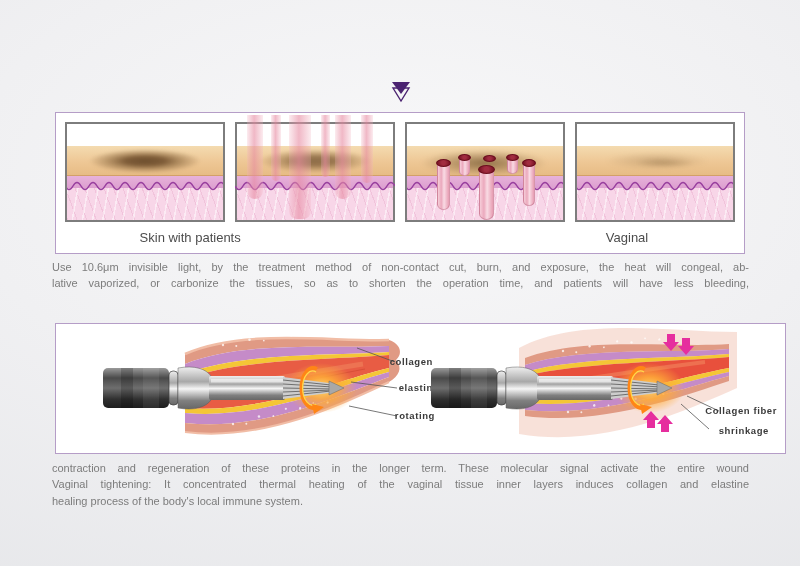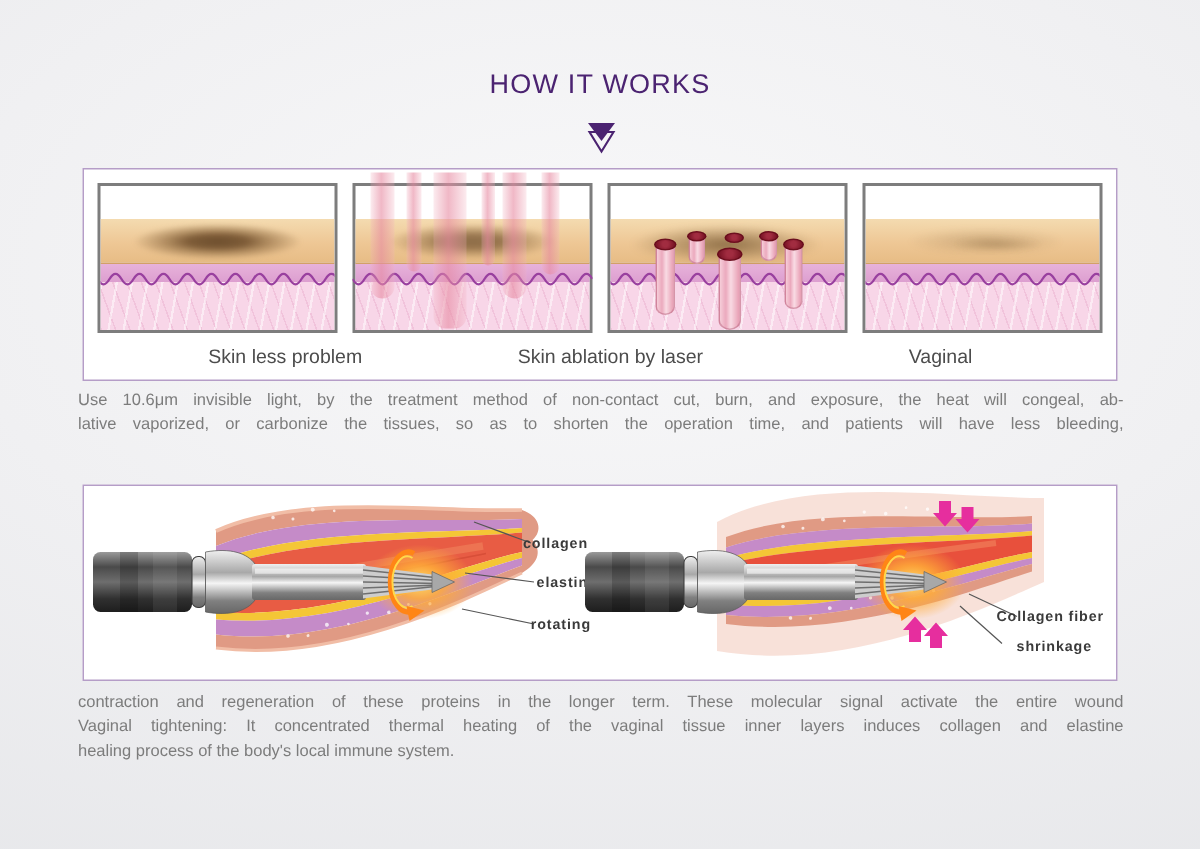--- a/index.html
+++ b/index.html
@@ -10,21 +10,21 @@
   }
   .title{
     position:absolute;top:46px;left:0;width:100%;text-align:center;
     font-size:18px;font-weight:400;letter-spacing:.8px;color:#4b2371;margin:0;
   }
   .down-arrow{position:absolute;left:389px;top:80px;width:24px;height:24px;}
   .figure-box{
     position:absolute;left:55px;width:688px;background:#fff;border:1px solid #b59dc7;
   }
   .box1{top:112px;height:140px;}
-  .box2{top:323px;height:129px;}
+  .box2{top:323px;height:129px;padding-left:41px;}
   
   .skin-panel{
     position:absolute;top:9px;width:160px;height:100px;box-sizing:border-box;
     border:2px solid #7d7d7d;background:#fff;overflow:hidden;
   }
   .skin-panel.ov{overflow:visible;}
   .skin-panel>div,.skin-panel>svg{position:absolute;}
   .l-epi{top:22px;left:0;right:0;height:29px;
     background:linear-gradient(180deg,#f4dbb0 0%,#eec795 55%,#e7bc85 100%);
     border-bottom:1px solid #d3a068;}
@@ -59,21 +59,20 @@
   .jl{text-align:justify;text-align-last:justify;}
   .illu{display:block;}
   .svglabel{font-family:"Liberation Sans",sans-serif;font-size:9.5px;font-weight:bold;
     letter-spacing:.6px;fill:#3a3a3a;}
 </style>
 </head>
 <body>
 
 <div class="page">
 
-  <h1 class="title">HOW IT WORKS</h1>
 
   <svg class="down-arrow" viewBox="0 0 24 24">
     <polygon points="4,8 20,8 12,21" fill="none" stroke="#4b2371" stroke-width="1.4"></polygon>
     <polygon points="3,2 21,2 12,14" fill="#4b2371"></polygon>
   </svg>
 
   <div class="figure-box box1">
 
     <div class="skin-panel" style="left:9px;">
       <div class="l-epi"></div>
@@ -126,22 +125,21 @@
       <div class="l-epi"></div>
       <div class="l-orchid"></div>
       <div class="l-derm"></div>
       <svg class="wave" viewBox="0 0 160 16">
         <path d="M0 5 q4 7 8 0 t8 0 t8 0 t8 0 t8 0 t8 0 t8 0 t8 0 t8 0 t8 0 t8 0 t8 0 t8 0 t8 0 t8 0 t8 0 t8 0 t8 0 t8 0 t8 0" fill="none" stroke="#99409f" stroke-width="1.5"></path>
       </svg>
       <div class="heal1"></div>
       <div class="heal2"></div>
     </div>
 
-    <span class="cap cap1">Skin less problem</span>
-    <span class="cap cap2">Skin ablation by laser</span>
+    <span class="cap cap1">Skin with patients</span>
     <span class="cap cap3">Vaginal</span>
   </div>
 
   <div class="para p1">
     <div class="jl">Use 10.6μm invisible light, by the treatment method of non-contact cut, burn, and exposure, the heat will congeal, ab-</div>
     <div class="jl">lative vaporized, or carbonize the tissues, so as to shorten the operation time, and patients will have less bleeding,</div>
   </div>
 
   <div class="figure-box box2">
     <svg class="illu" width="686" height="127" viewBox="0 0 686 127">

